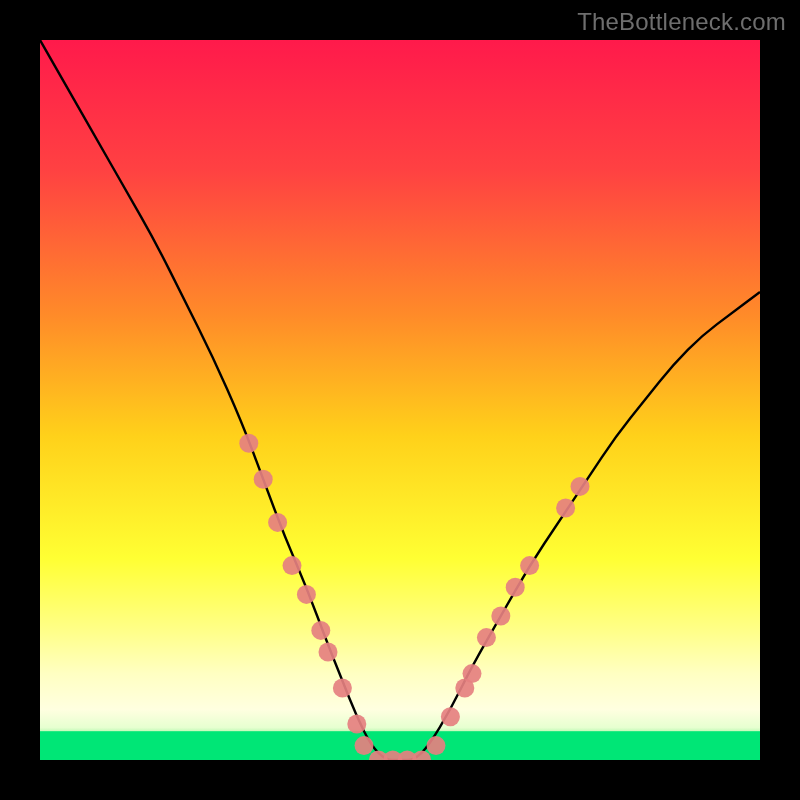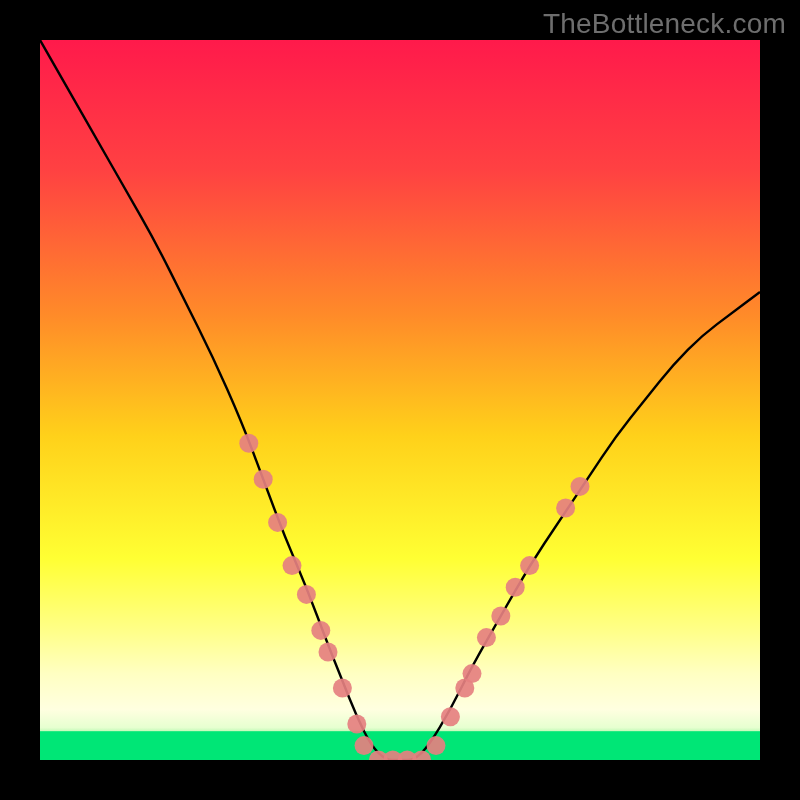--- a/index.html
+++ b/index.html
@@ -24,21 +24,21 @@
     left: 40px;
     width: 720px;
     height: 720px;
     overflow: hidden;
   }
   .watermark {
     position: absolute;
     top: 8px;
     right: 14px;
     color: #6e6e6e;
-    font-size: 28px;
+    font-size: 24px;
     font-weight: 500;
     letter-spacing: 0.2px;
   }
   svg {
     display: block;
   }
 </style>
 </head>
 <body>
 

